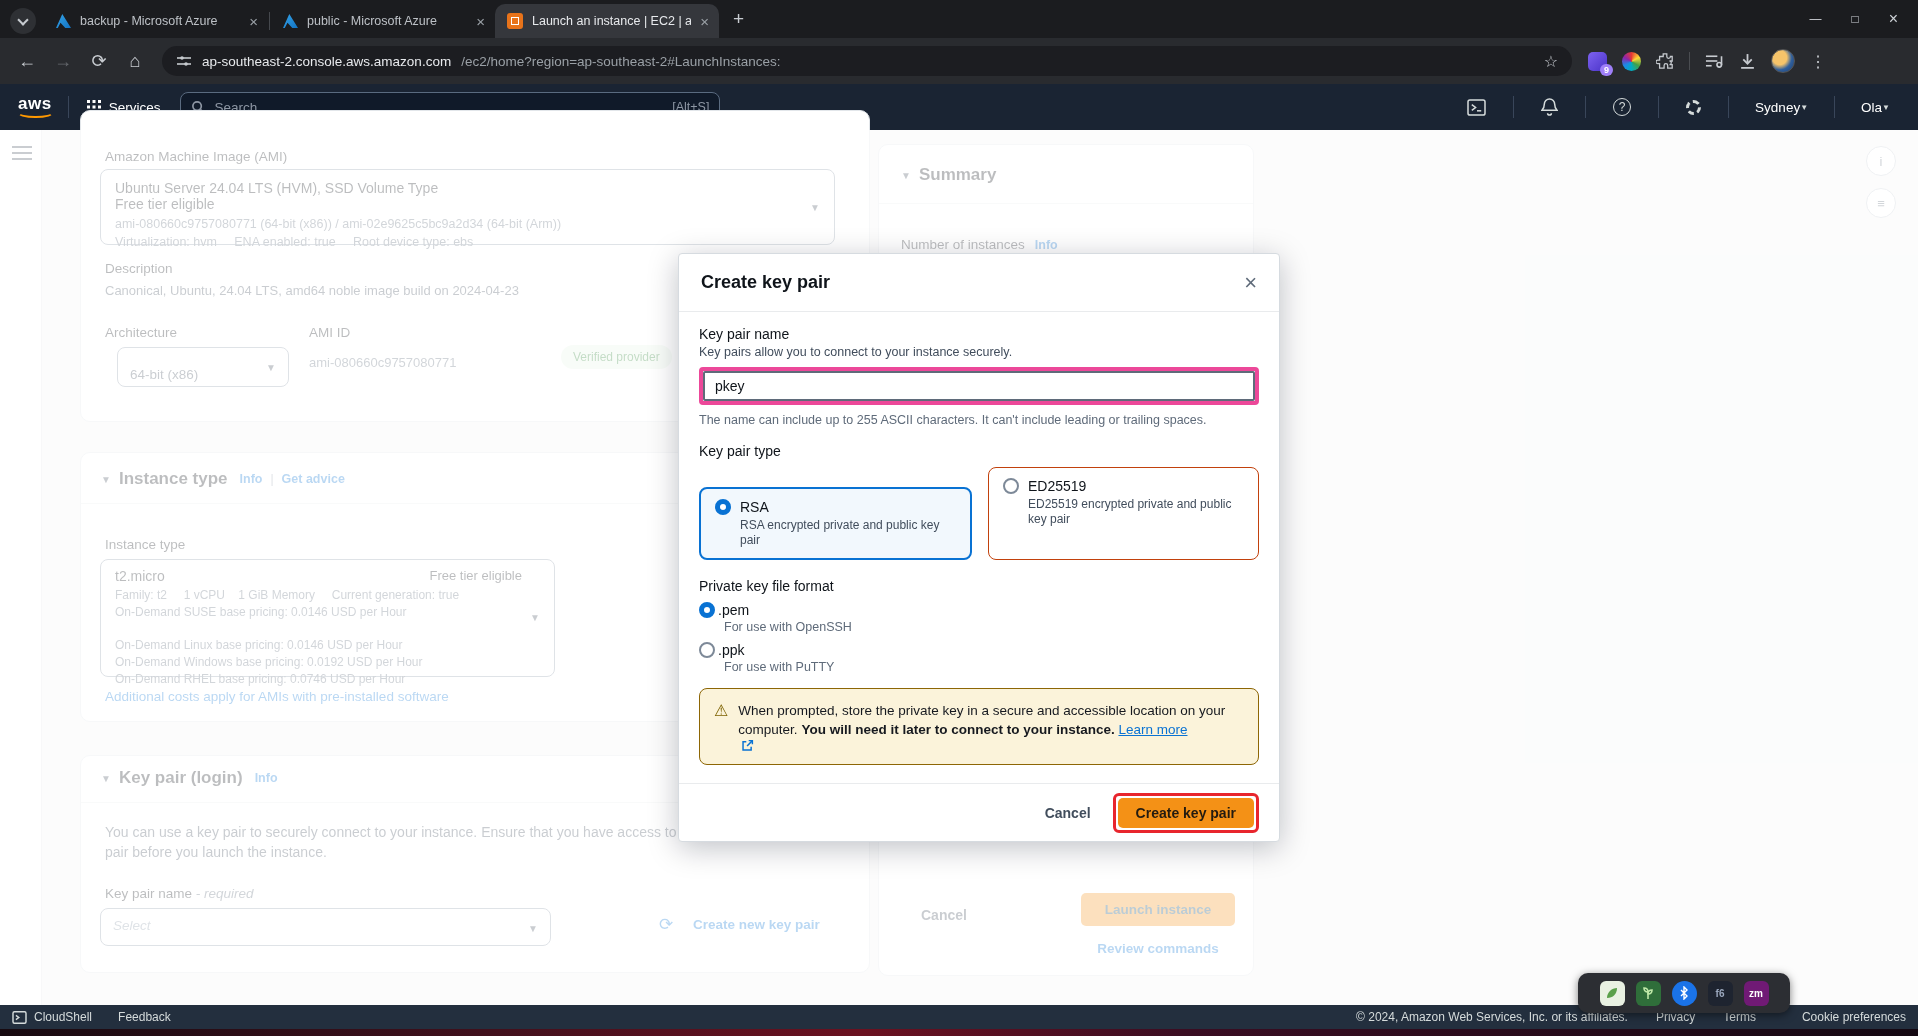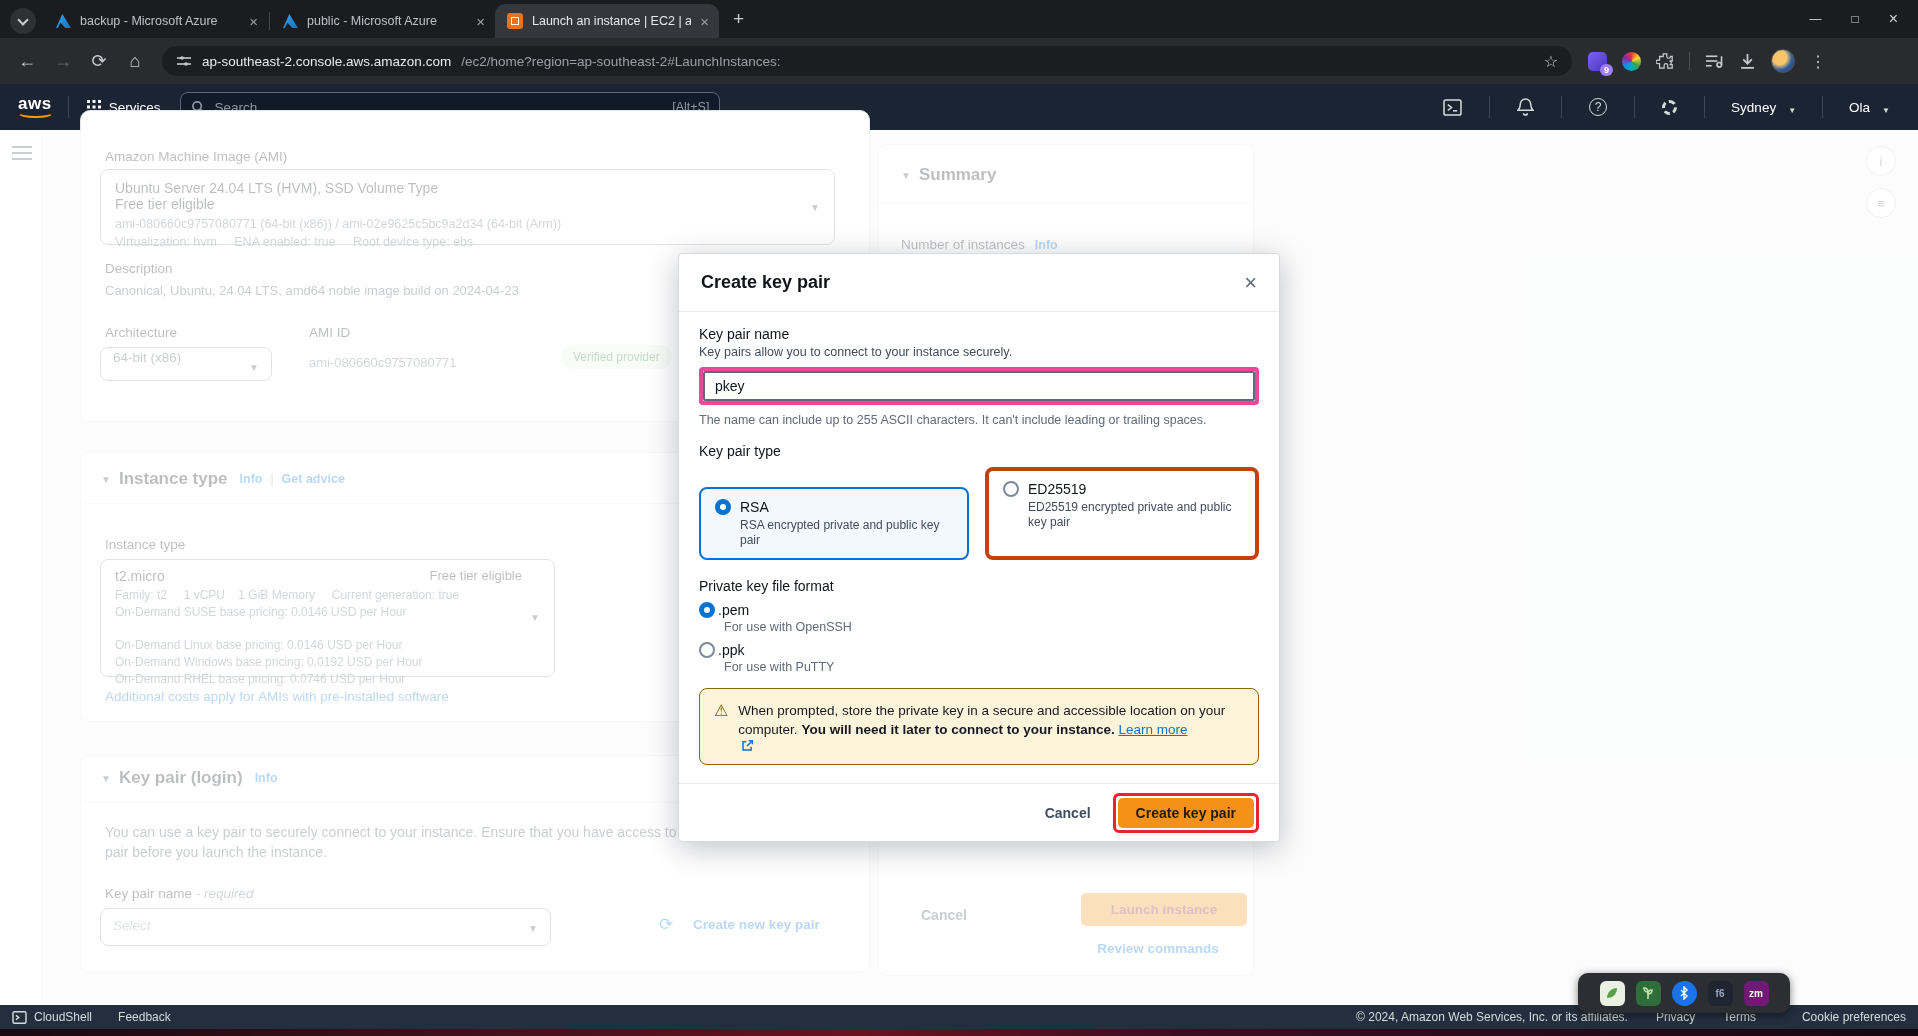--- a/index.html
+++ b/index.html
@@ -43,21 +43,21 @@
   .hdr-div { width:1px; height:22px; background:#39465a; margin:0 12px; }
   .services { display:flex; align-items:center; gap:8px; font-size:13.5px; color:#fff; padding:0 6px; }
   #awssearch { width:540px; height:31px; margin-left:14px; background:#101a29; border:1px solid #5a6b80; border-radius:8px; display:flex; align-items:center; gap:8px; padding:0 10px; }
   #awssearch input { flex:1; background:transparent; border:none; outline:none; color:#d5dbdb; font-size:13.5px; font-family:"Liberation Sans",sans-serif; }
   #awssearch input::placeholder { color:#8d96a3; }
   .shortcut { color:#8d96a3; font-size:12.5px; }
   .hdr-right { margin-left:auto; display:flex; align-items:center; }
   .hdr-icon { padding:0 15px; display:flex; align-items:center; color:#d5dbdb; }
   .qmark { width:18px; height:18px; border:1.6px solid #d5dbdb; border-radius:50%; font-size:12px; display:flex; align-items:center; justify-content:center; }
   .gear { width:15px; height:15px; border:3px dashed #d5dbdb; border-radius:50%; }
-  .hdr-label { font-size:13.5px; color:#fff; padding:0 14px; display:flex; gap:12px; align-items:flex-end; }
+  .hdr-label { font-size:13.5px; color:#fff; padding:0 14px; display:flex; gap:0; align-items:center; }
   .tiny-caret { font-size:8px; color:#d5dbdb; }
 
   
   #content { left:0; top:130px; width:1918px; height:875px; background:#f2f3f3; }
   .rail { left:0; top:0; width:42px; height:875px; background:#fff; border-right:1px solid #e4e7ea; }
   .hamburger { left:12px; top:12px; width:20px; }
   .hamburger i { display:block; height:2px; background:#414d5c; margin:4px 0; }
   .card { position:absolute; background:#fff; border:1px solid #e2e6ea; border-radius:10px; }
   .slabel { font-size:13.5px; color:#0f141a; }
   .sublabel { font-size:12.5px; color:#5f6b7a; }
@@ -77,21 +77,21 @@
   .m-head { height:58px; display:flex; align-items:center; justify-content:space-between; padding:0 22px; border-bottom:1px solid #e9ebed; }
   .m-title { font-size:18px; font-weight:bold; color:#0f141a; }
   .m-close { color:#5f6b7a; font-size:22px; line-height:20px; }
   .m-body { padding:14px 20px 2px; }
   .f-label { font-size:14px; color:#0f141a; margin-bottom:3px; }
   .f-desc { font-size:12.5px; color:#414d5c; margin-bottom:8px; }
   .red-ring { border:4px solid #ec4899; border-radius:4px; margin-bottom:8px; }
   .red-ring input { width:100%; height:30px; border:2px solid #5f6b7a; border-radius:2px; padding:0 10px; font-size:14px; color:#0f141a; font-family:"Liberation Sans",sans-serif; outline:none; }
   .constraint { font-size:12.5px; color:#5f6b7a; margin-bottom:16px; }
   .tiles { display:flex; gap:16px; margin:8px 0 18px; }
-  .tile { flex:1; border:4px solid #c2410c; border-radius:8px; padding:10px 14px; min-height:72px; }
+  .tile { flex:1; border:1px solid #c2410c; border-radius:8px; padding:10px 14px; min-height:72px; }
   .tile.selected { border:2px solid #0972d3; background:#f2f8fd;margin-top:20px; }
   .tile-title { display:flex; align-items:center; gap:9px; font-size:14px; color:#0f141a; }
   .tile-desc { font-size:12px; color:#414d5c; margin:3px 0 0 25px; line-height:15px; }
   .radio { width:16px; height:16px; border-radius:50%; border:2px solid #7d8998; background:#fff; flex:0 0 auto; }
   .radio.on { border:5px solid #0972d3; }
   .radio-row { display:flex; align-items:center; gap:3px; font-size:14px; color:#0f141a; margin-top:8px; }
   .radio-sub { font-size:12.5px; color:#5f6b7a; margin:2px 0 8px 25px; }
   .warnbox { margin-top:14px; background:#fbf3da; border:1px solid #8d6605; border-radius:8px; padding:12px 14px; display:flex; gap:10px; }
   .warn-ic { color:#7d6200; font-size:16px; line-height:19px; }
   .warn-text { font-size:13.5px; color:#16191f; line-height:19px; }
@@ -280,21 +280,21 @@
           <span>Ubuntu Server 24.04 LTS (HVM), SSD Volume Type</span>
           <span style="margin-right:20px;">Free tier eligible</span>
         </div>
         <div class="sublabel" style="margin-top:5px;">ami-080660c9757080771 (64-bit (x86)) / ami-02e9625c5bc9a2d34 (64-bit (Arm))</div>
         <div class="sublabel pre" style="margin-top:4px;">Virtualization: hvm     ENA enabled: true     Root device type: ebs</div>
         <span class="selcaret" style="right:14px;top:32px;">▼</span>
       </div>
       <div class="abs slabel" style="left:24px;top:150px;">Description</div>
       <div class="abs sublabel" style="left:24px;top:172px;font-size:13px;color:#414d5c;">Canonical, Ubuntu, 24.04 LTS, amd64 noble image build on 2024-04-23</div>
       <div class="abs slabel" style="left:24px;top:214px;">Architecture</div>
-      <div class="selectbox" style="left:19px;top:236px;width:172px;height:34px;padding:2px 12px;font-size:13.5px;color:#414d5c;">
+      <div class="selectbox" style="left:36px;top:236px;width:172px;height:34px;padding:19px 12px;font-size:13.5px;color:#414d5c;">
         <span>64-bit (x86)</span>
         <span class="selcaret" style="right:12px;top:14px;">▼</span>
       </div>
       <div class="abs slabel" style="left:228px;top:214px;">AMI ID</div>
       <div class="abs sublabel" style="left:228px;top:244px;font-size:13px;">ami-080660c9757080771</div>
       <div class="badge-green" style="left:480px;top:234px;">Verified provider</div>
     </div>
 
     <div class="card" style="left:80px;top:322px;width:790px;height:270px;">
       <div class="abs" style="left:20px;top:16px;display:flex;align-items:center;">
@@ -345,21 +345,21 @@
         <span class="caret-sm">▼</span>
         <span class="sect-head">Summary</span>
       </div>
       <div class="divider" style="top:58px;"></div>
       <div class="abs" style="left:22px;top:92px;display:flex;gap:10px;align-items:baseline;">
         <span class="slabel">Number of instances</span>
         <span class="blue-link">Info</span>
       </div>
       <div class="selectbox" style="left:22px;top:114px;width:260px;height:36px;"></div>
       <span class="abs" style="left:42px;top:762px;font-size:14px;font-weight:bold;color:#414d5c;">Cancel</span>
-      <span class="abs" style="left:202px;top:748px;width:166px;background:#f49116;color:#7f1d1d;font-weight:bold;font-size:13.5px;text-align:center;padding:9px 8px;border-radius:5px;">Launch instance</span>
+      <span class="abs" style="left:202px;top:748px;width:154px;background:#f49116;color:#0c4a6e;font-weight:bold;font-size:13.5px;text-align:center;padding:9px 8px;border-radius:5px;">Launch instance</span>
       <span class="abs" style="left:202px;top:796px;width:154px;text-align:center;font-size:13.5px;font-weight:bold;color:#0972d3;">Review commands</span>
     </div>
 
     <div class="circle-tool" style="left:1866px;top:16px;">
         <span>i</span>
       </div>
     <div class="circle-tool" style="left:1866px;top:58px;">
         <span>≡</span>
       </div>
   </div>

